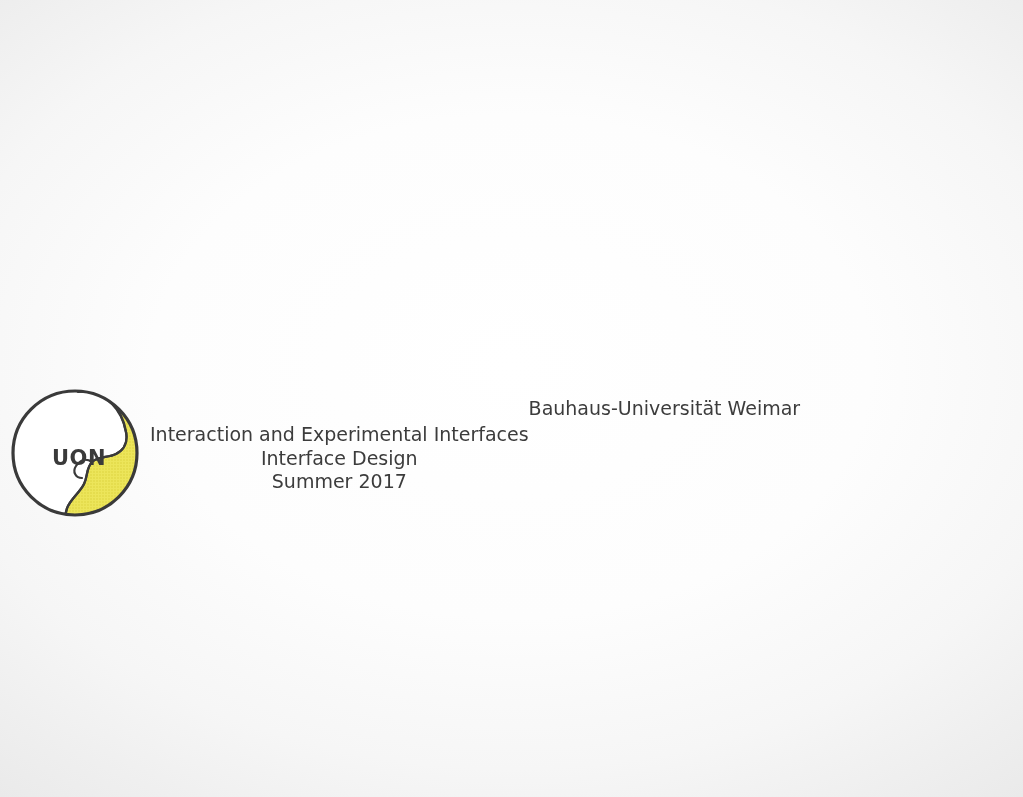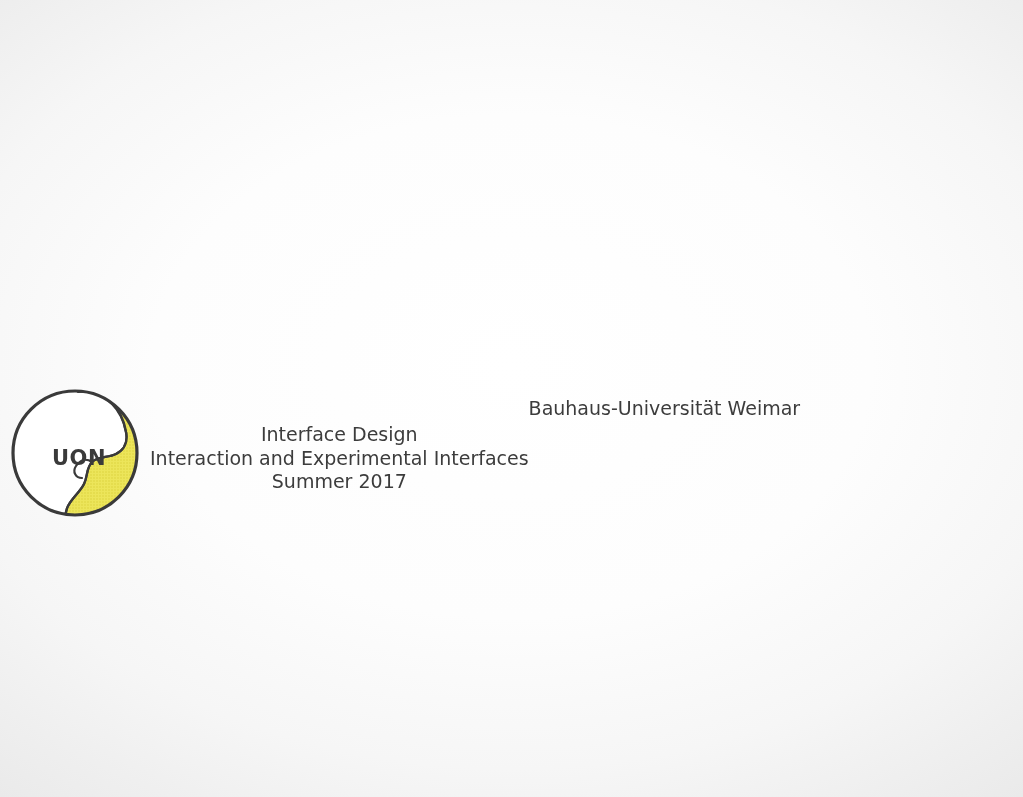--- a/index.html
+++ b/index.html
@@ -119,20 +119,20 @@
 
       <circle cx="75" cy="75" r="62" fill="none" stroke="#3a3a3a" stroke-width="3.2"></circle>
 
       <text x="52" y="87" font-family="DejaVu Sans, sans-serif" font-size="21" font-weight="700" fill="#3a3a3a" letter-spacing="0.5">UON</text>
     </svg>
   </div>
 
 
 
   <div class="course">
+    <div>Interaction and Experimental Interfaces</div>
     <div>Interface Design</div>
-    <div>Interaction and Experimental Interfaces</div>
     <div>Summer 2017</div>
   </div>
 
   <div class="institution">Bauhaus-Universität Weimar</div>
 
 </div>
 
 </body></html>

